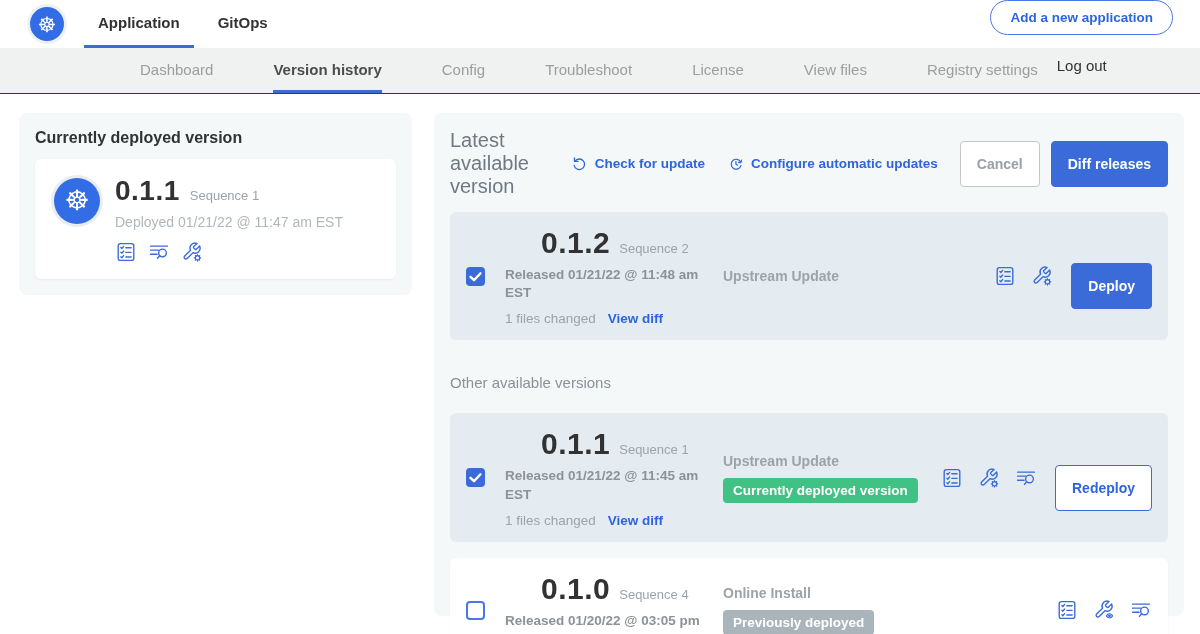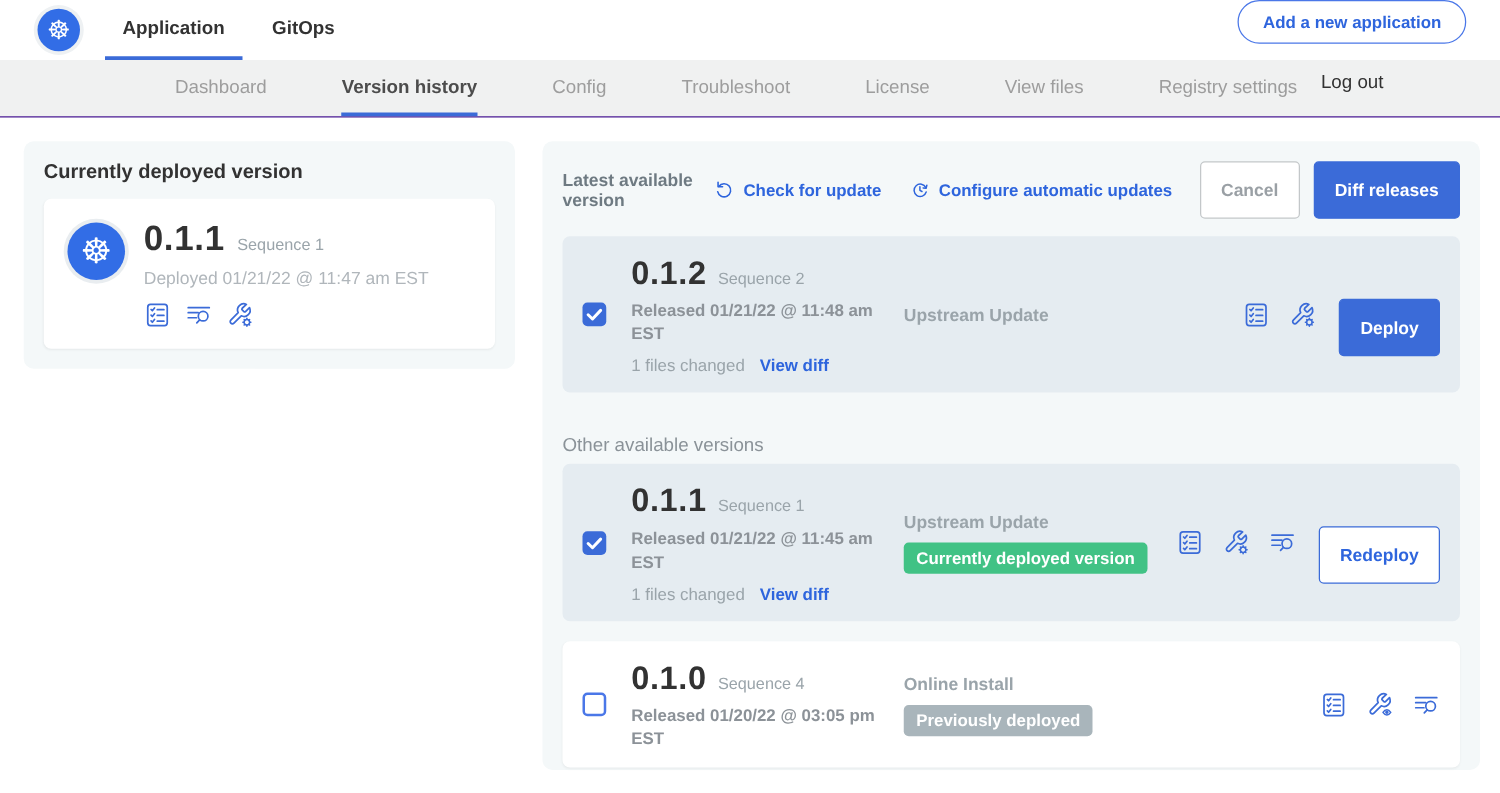--- a/index.html
+++ b/index.html
@@ -35,43 +35,43 @@
   .version-big { font-size:28px; font-weight:bold; color:#323232; letter-spacing:.5px; }
   .seq { font-size:13px; color:#9aa4aa; }
   .deployed-at { font-size:14px; color:#b0b6bb; margin-top:7px; }
   .icon-row { display:flex; gap:11px; margin-top:11px; color:#3b6bd8; }
   .icon { width:22px; height:22px; display:inline-flex; cursor:pointer; }
   .icon svg { width:100%; height:100%; }
 
   .right-col { flex:1; }
   .available-panel { padding:16px 16px 20px; height:503px; }
   .avail-header { display:flex; align-items:center; margin-bottom:14px; }
-  .avail-title { font-size:14px; font-weight:bold; color:#6e7a82; margin-right:14px; }
+  .avail-title { font-size:20px; font-weight:normal; color:#6e7a82; margin-right:14px; }
   .link-action { display:flex; align-items:center; gap:6px; color:#2e65dd; font-size:13.5px; font-weight:bold; cursor:pointer; margin-right:22px; white-space:nowrap; }
   .link-action .icon { width:18px; height:18px; }
   .spacer { flex:1; }
   .btn { border-radius:4px; font-size:14px; font-weight:bold; padding:14px 16px; cursor:pointer; font-family:inherit; border:1px solid transparent; white-space:nowrap; }
   .btn-ghost { background:#fff; border-color:#c3c7c9; color:#9aa0a5; }
   .btn-primary { background:#3b6bd8; color:#fff; border-color:#3b6bd8; }
   .btn-outline { background:#fff; border-color:#3b6bd8; color:#2e65dd; }
 
   .version-card { border-radius:6px; padding:14px 16px; display:flex; align-items:center; }
   .version-card.selected { background:#e5ecf1; }
   .version-card.plain { background:#fff; box-shadow:0 1px 2px rgba(0,0,0,.05); }
   .card-012 { margin-bottom:34px; }
-  .other-title { font-size:15px; color:#8a9298; margin-bottom:6px; }
+  .other-title { font-size:15px; color:#8a9298; margin-bottom:22px; }
   .card-011 { margin-bottom:16px; }
 
   .checkbox { width:19px; height:19px; border-radius:4px; flex:none; margin-right:20px; cursor:pointer; display:flex; align-items:center; justify-content:center; }
   .checkbox.checked { background:#3b6bd8; }
   .checkbox.unchecked { background:#fff; border:2px solid #4a77e8; }
 
   .card-left { width:218px; flex:none; }
   .card-version-row { display:flex; align-items:baseline; gap:9px; }
-  .card-version { font-size:26px; font-weight:bold; color:#323232; letter-spacing:.5px; }
+  .card-version { font-size:30px; font-weight:bold; color:#323232; letter-spacing:.5px;margin-left:36px; }
   .released { font-size:13.5px; font-weight:bold; color:#8c9298; margin-top:6px; max-width:195px; line-height:1.35; }
   .files-row { display:flex; gap:12px; margin-top:9px; font-size:13.5px; }
   .files-changed { color:#9aa4aa; }
   .view-diff { color:#2e65dd; font-weight:bold; cursor:pointer; }
 
   .card-mid { flex:1; }
   .source-label { font-size:14px; font-weight:bold; color:#9aa4aa; }
   .badge { display:inline-block; margin-top:9px; font-size:13.5px; font-weight:bold; color:#fff; border-radius:4px; padding:5px 10px; }
   .badge-green { background:#41c285; }
   .badge-gray { background:#a9b5bb; }

